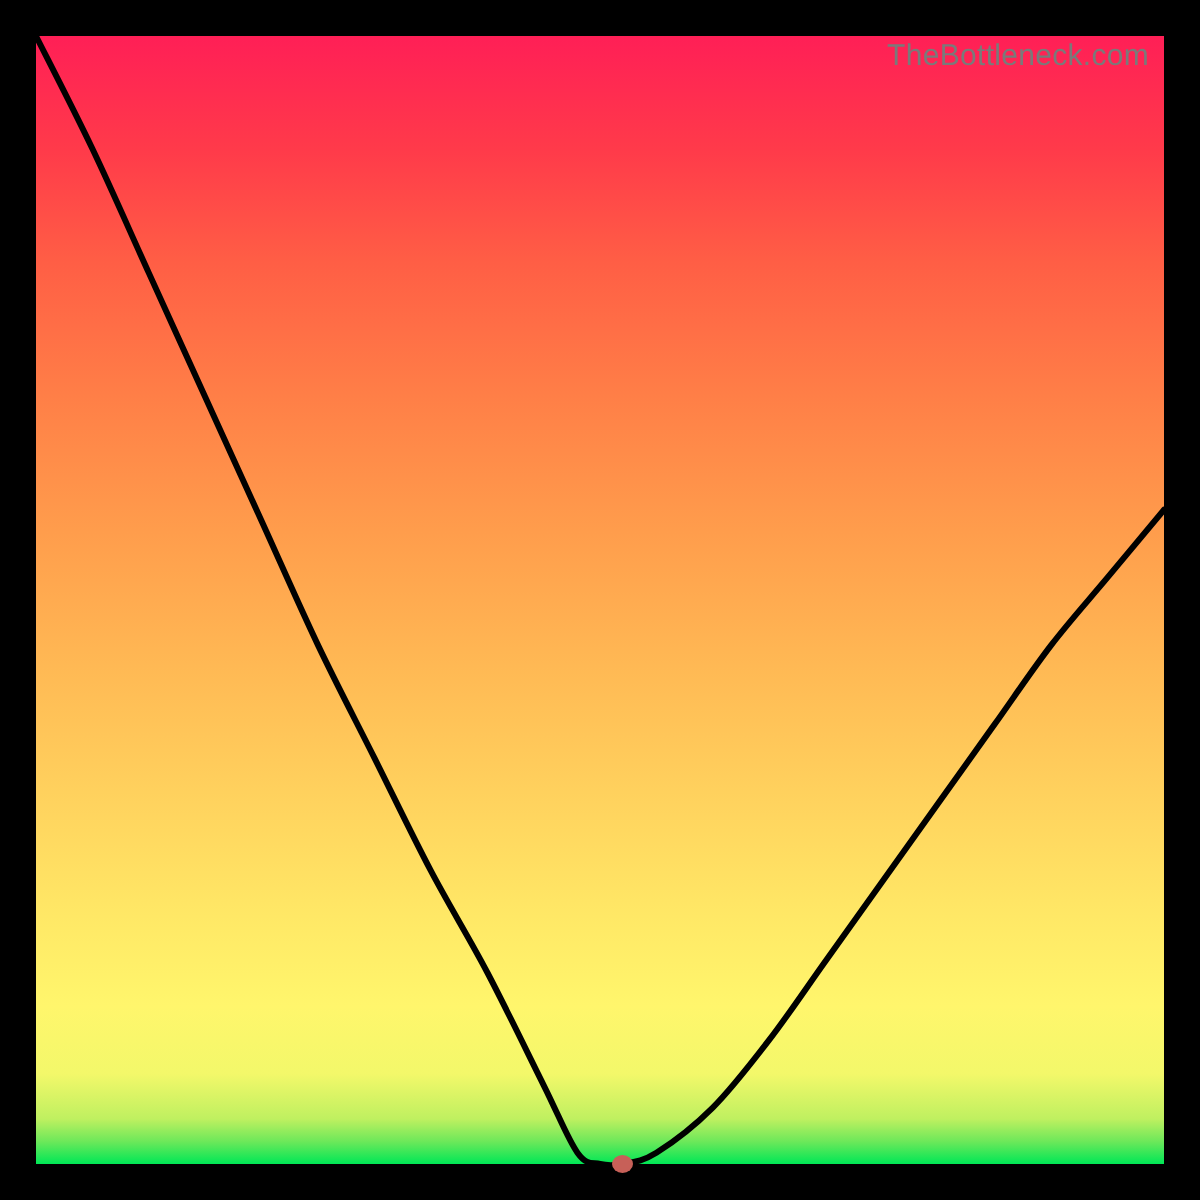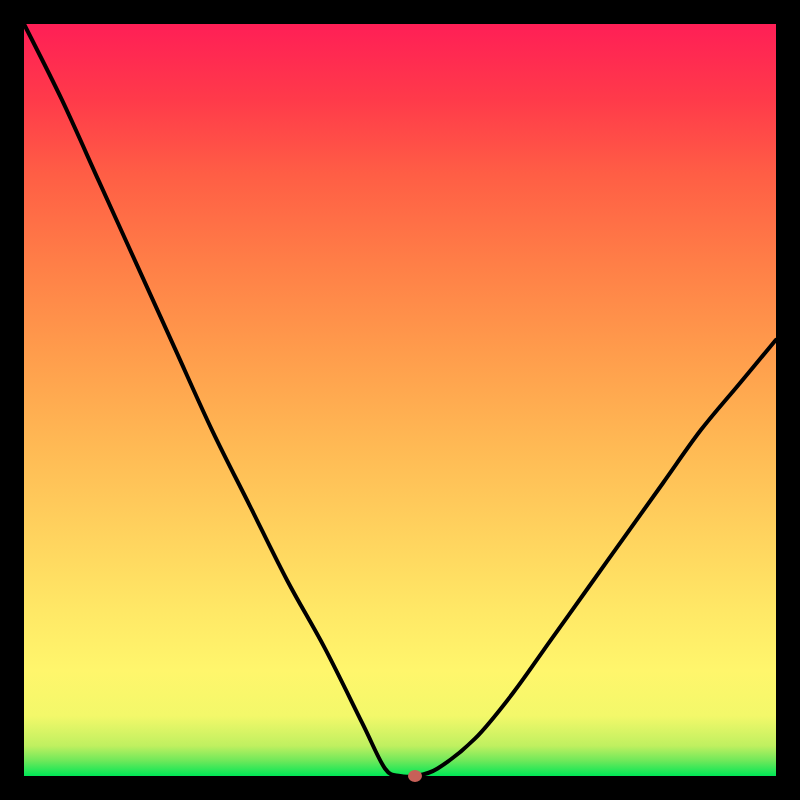--- a/index.html
+++ b/index.html
@@ -63,20 +63,21 @@
     border-radius: 7px / 6px;
     background: #c76058;
     transform: translate(-50%, -50%);
   }
 </style>
 </head>
 <body>
 
 <div class="frame">
   <div class="plot-area">
+    <div class="watermark">TheBottleneck.com</div>
 
     <svg class="curve" viewBox="0 0 752 752" preserveAspectRatio="none">
       <path id="curve-path" fill="none" stroke-width="4" stroke-linecap="round" stroke="#000000" d="M 0 0 C 6.266666666666667 12.533333333333323, 25.06666666666667 48.87999999999994, 37.6 75.19999999999993 C 50.13333333333333 101.51999999999992, 62.66666666666667 130.3466666666666, 75.2 157.91999999999996 C 87.73333333333333 185.4933333333333, 100.26666666666667 213.06666666666663, 112.8 240.64 C 125.33333333333333 268.2133333333333, 137.86666666666667 295.7866666666667, 150.4 323.36 C 162.93333333333334 350.93333333333334, 175.46666666666667 379.76, 188 406.08 C 200.53333333333333 432.4, 213.06666666666666 456.21333333333337, 225.6 481.28000000000003 C 238.13333333333333 506.3466666666667, 250.66666666666666 532.6666666666667, 263.2 556.48 C 275.73333333333335 580.2933333333333, 288.26666666666665 600.3466666666666, 300.8 624.16 C 313.33333333333337 647.9733333333334, 328.3733333333334 679.3066666666666, 338.40000000000003 699.36 C 348.4266666666667 719.4133333333334, 354.6933333333333 735.7066666666667, 360.96 744.48 C 367.22666666666663 753.2533333333333, 370.9866666666667 750.7466666666667, 376 752 C 381.0133333333333 753.2533333333333, 384.77333333333337 753.2533333333333, 391.04 752 C 397.3066666666667 750.7466666666667, 403.5733333333334 750.7466666666667, 413.6 744.48 C 423.62666666666667 738.2133333333334, 438.66666666666663 726.9333333333333, 451.2 714.4 C 463.73333333333335 701.8666666666667, 476.26666666666665 685.5733333333333, 488.8 669.28 C 501.33333333333337 652.9866666666667, 513.8666666666667 634.1866666666666, 526.4 616.64 C 538.9333333333333 599.0933333333334, 551.4666666666667 581.5466666666666, 564 564 C 576.5333333333333 546.4533333333334, 589.0666666666667 528.9066666666666, 601.6 511.36 C 614.1333333333333 493.81333333333333, 626.6666666666666 476.26666666666665, 639.1999999999999 458.71999999999997 C 651.7333333333332 441.1733333333333, 664.2666666666668 422.37333333333333, 676.8000000000001 406.08 C 689.3333333333334 389.78666666666663, 701.8666666666667 376, 714.4 360.96 C 726.9333333333333 345.91999999999996, 745.7333333333333 323.36, 752 315.84000000000003"></path>
     </svg>
 
     <div class="marker" id="min-marker" style="left: 391.04px; top: 752px; background: rgb(199, 96, 88);"></div>
   </div>
 </div>
 
 </body></html>

